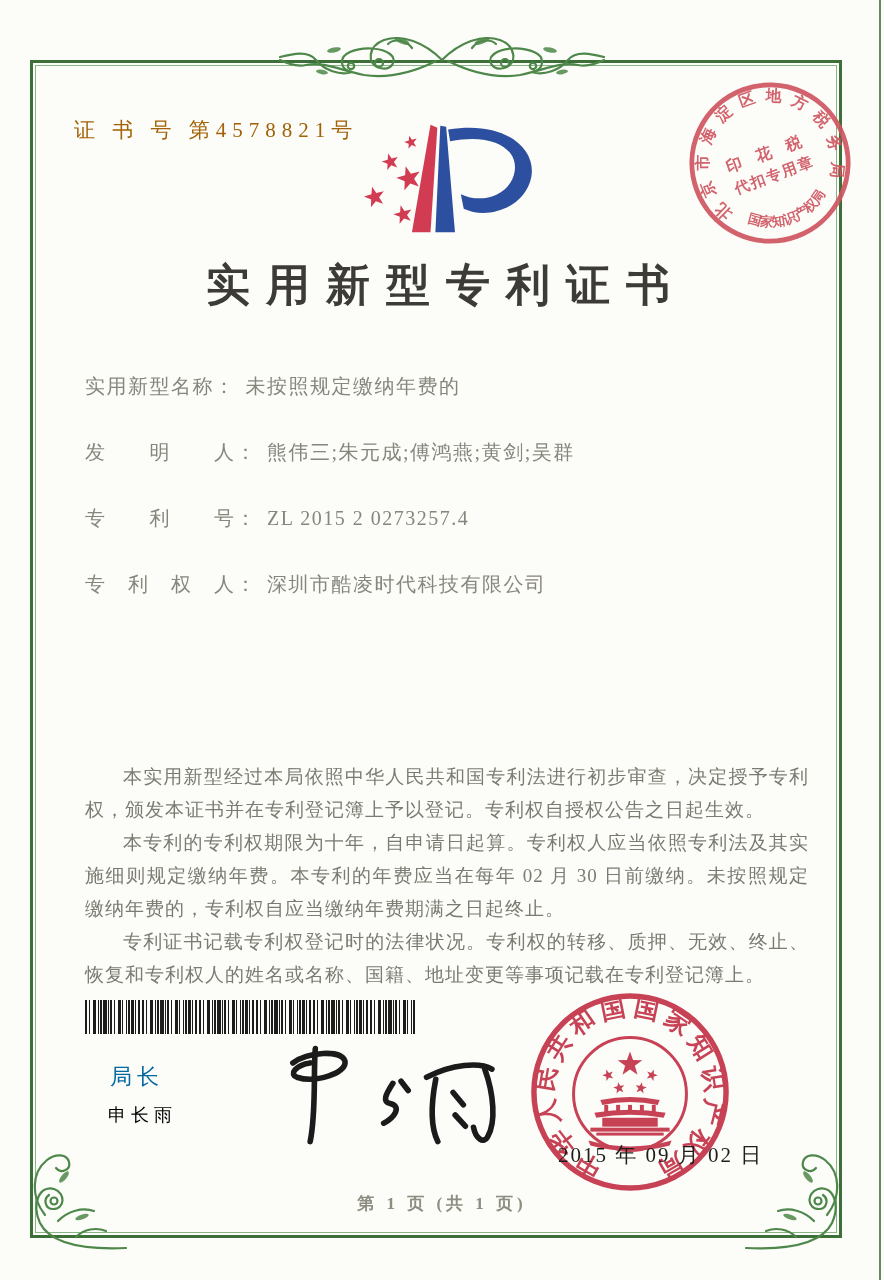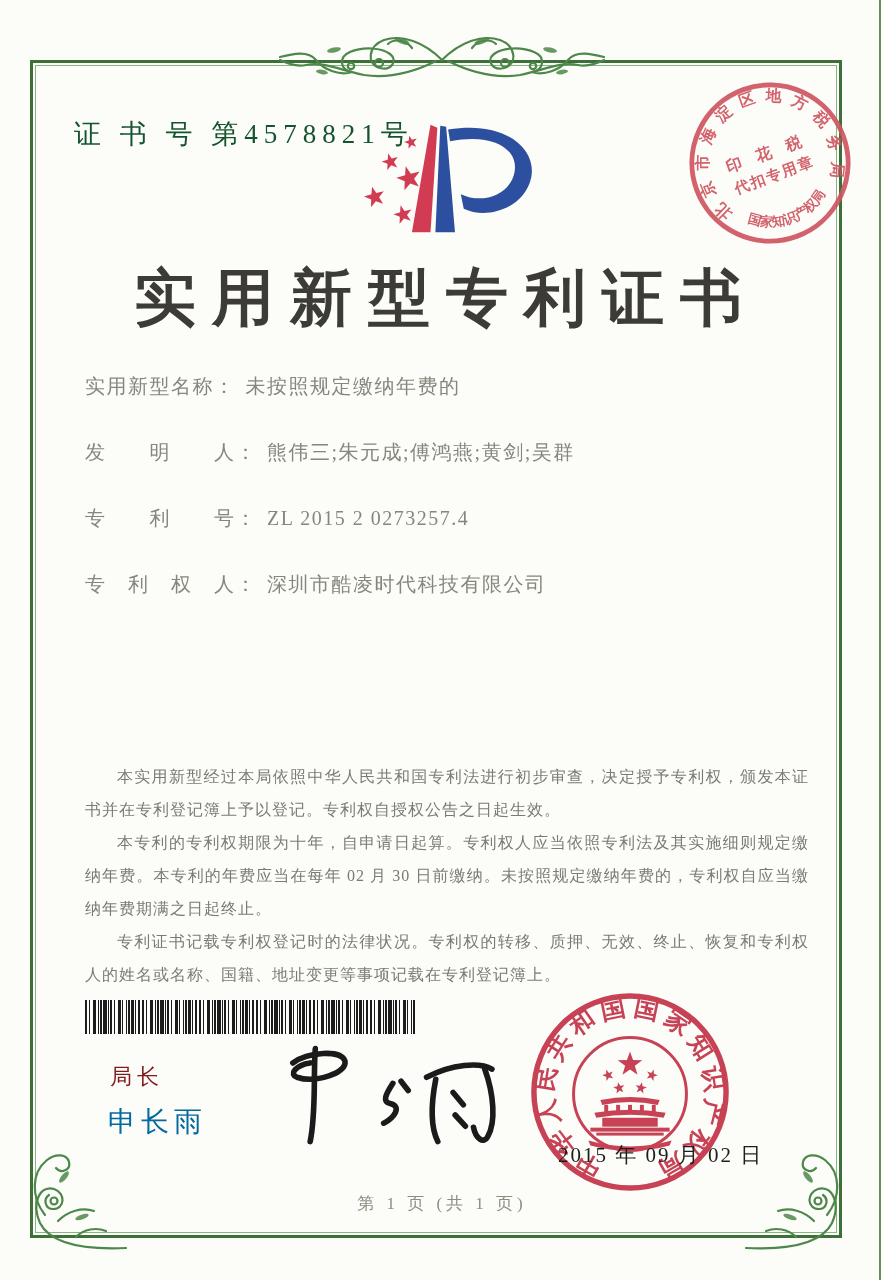--- a/index.html
+++ b/index.html
@@ -18,54 +18,54 @@
   .edge-right{position:absolute; top:0; bottom:0; right:3px; width:2px; background:var(--green); opacity:.8;}
   
   .frame-outer{position:absolute; left:30px; top:60px; right:42px; bottom:42px; border:3px solid var(--green);}
   .frame-inner{position:absolute; inset:2px; border:1px solid var(--green-light);}
   .flourish-top{position:absolute; left:272px; top:26px; width:340px; height:66px;}
   .flourish-bl{position:absolute; left:18px; bottom:24px; width:110px; height:105px;}
   .flourish-br{position:absolute; right:30px; bottom:24px; width:110px; height:105px; transform:scaleX(-1);}
   .vine{stroke:var(--vine); stroke-width:2.2; fill:none; stroke-linecap:round;}
   .vine-leaf{fill:var(--vine); opacity:.85;}
 
-  .cert-no{position:absolute; left:74px; top:116px; font-size:27px; letter-spacing:6px; color:#14532d;}
+  .cert-no{position:absolute; left:74px; top:116px; font-size:21px; letter-spacing:6px; color:#a16207;}
 
   .logo{position:absolute; left:355px; top:113px; width:196px; height:132px;}
 
   .tax-seal{position:absolute; left:686px; top:79px; width:168px; height:168px; opacity:.92;}
   .tax-char{fill:var(--red-light); font-weight:bold; font-family:"Liberation Serif",serif;}
   .tax-center1{fill:var(--red-light); font-weight:bold; font-size:16px; letter-spacing:6px; text-anchor:middle;}
   .tax-center2{fill:var(--red-light); font-weight:bold; font-size:15px; letter-spacing:2px; text-anchor:middle;}
 
   .title{position:absolute; top:256px; left:0; width:100%; text-align:center;
-         font-size:62px; font-weight:bold; letter-spacing:16px; padding-left:8px;
+         font-size:44px; font-weight:bold; letter-spacing:16px; padding-left:8px;
          color:var(--ink); box-sizing:border-box;}
 
   .fields{position:absolute; left:85px; top:376px; right:70px;}
   .field{margin-bottom:45px; line-height:21px; white-space:nowrap; font-size:20px; color:var(--faded); letter-spacing:1.5px;}
   .field .label{margin-right:10px;margin-top:48px;}
-  .body-text{position:absolute; left:85px; top:760px; width:724px; font-size:16px;
+  .body-text{position:absolute; left:85px; top:760px; width:724px; font-size:19px;
              line-height:33px; color:var(--body); text-align:justify; letter-spacing:1px;}
   .body-text p{margin:0; text-indent:2em;}
 
   .barcode{position:absolute; left:85px; top:1000px; width:335px; height:34px;}
 
-  .director-title{position:absolute; left:110px; top:1062px; font-size:22px; letter-spacing:5px; color:#7f1d1d;}
-  .director-name{position:absolute; left:108px; top:1103px; font-size:28px; letter-spacing:5px; color:#0369a1;}
+  .director-title{position:absolute; left:110px; top:1062px; font-size:22px; letter-spacing:5px; color:#0369a1;}
+  .director-name{position:absolute; left:108px; top:1103px; font-size:18px; letter-spacing:5px; color:#000000;}
   .signature{position:absolute; left:252px; top:1032px; width:245px; height:118px;}
   .sig-stroke{stroke:#1b1b1b; stroke-width:5.5; fill:none; stroke-linecap:round; stroke-linejoin:round;}
 
   .main-seal{position:absolute; left:526px; top:988px; width:208px; height:208px; opacity:.95;}
   .seal-char{fill:var(--red); font-weight:bold; font-family:"Liberation Serif",serif;}
   .emblem{fill:var(--red);}
   .seal-date{position:absolute; left:558px; top:1141px; font-size:21px; letter-spacing:2px; color:#1d1d1b; z-index:5;}
 
   .page-footer{position:absolute; left:0; right:0; top:1192px; text-align:center;
-               font-size:17px; letter-spacing:4px; color:#8d8d81;}
+               font-size:17px; letter-spacing:4px; color:#8d8d81;font-weight:bold;}
 </style>
 </head>
 <body>
 
 <div class="page">
 
   <div class="edge-right"></div>
   <div class="frame-outer">
     <div class="frame-inner"></div>
   </div>

